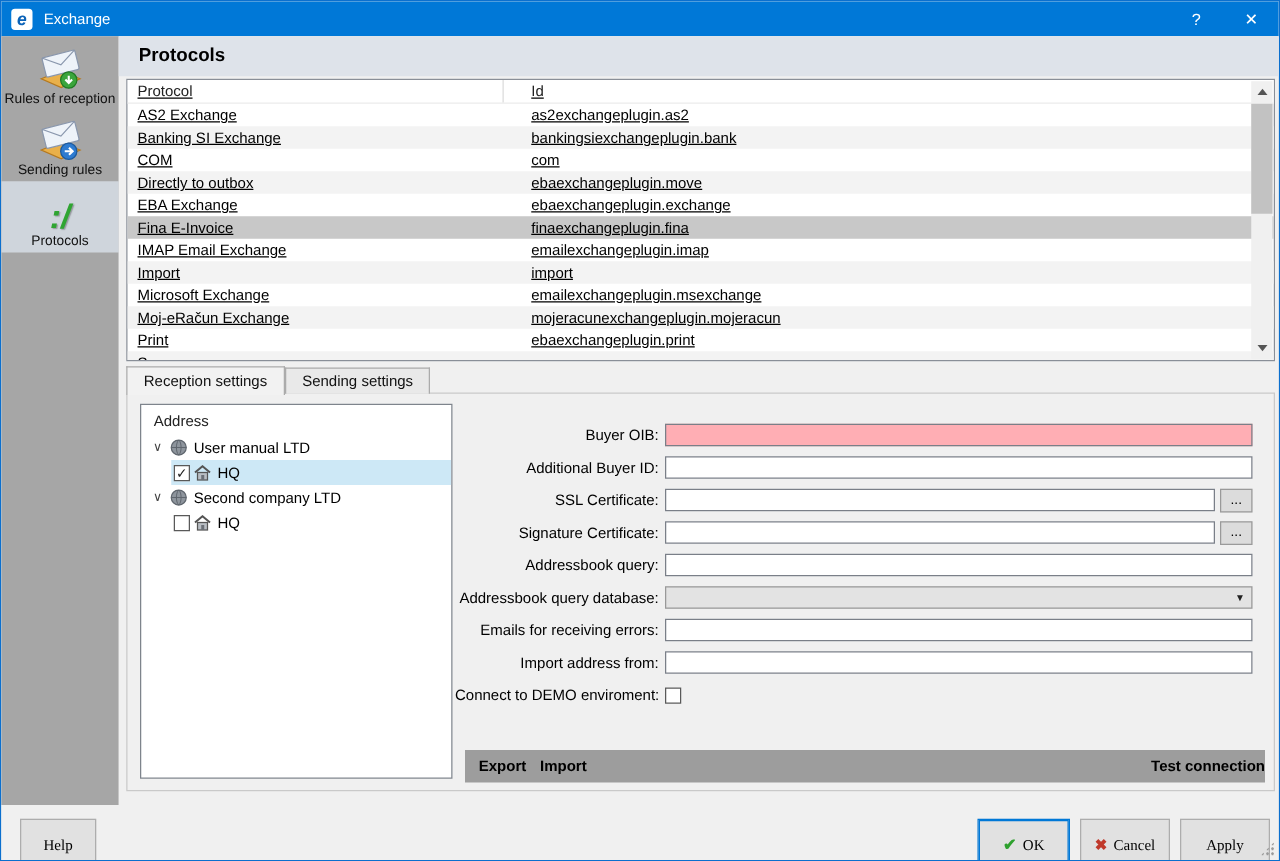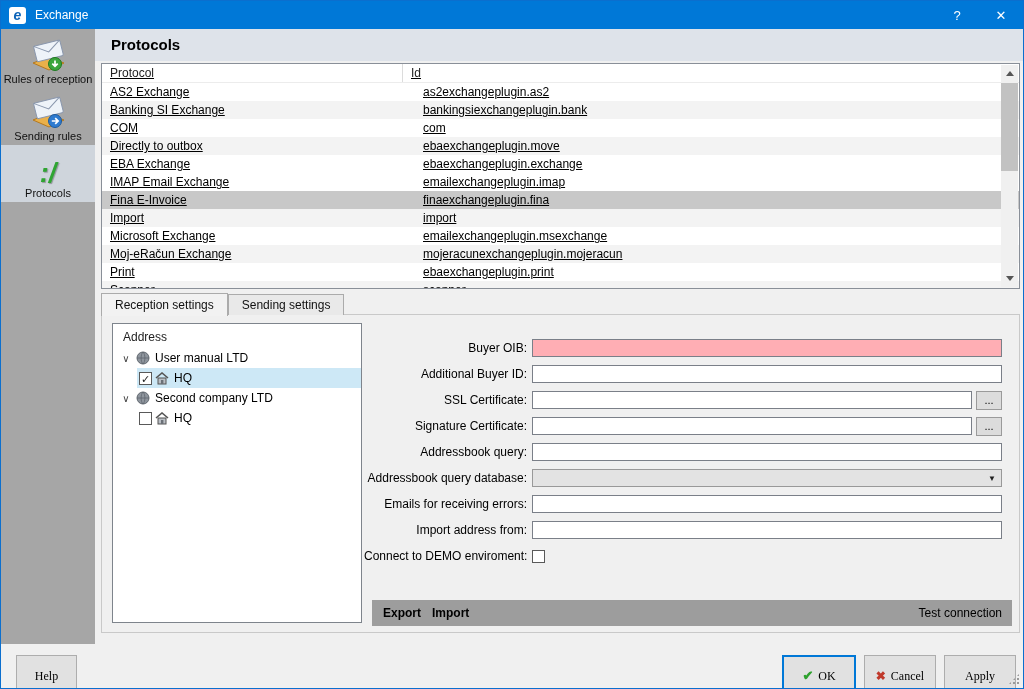--- a/index.html
+++ b/index.html
@@ -26,22 +26,22 @@
   .main{position:relative;flex:1;background:#f0f0f0;}
   .page-header{position:absolute;left:0;top:0;right:0;height:32px;background:#dee3ea;}
   .page-header .pt{font-size:15px;font-weight:bold;line-height:32px;margin-left:16px;color:#000;}
 
   
   .table{position:absolute;left:6px;top:34px;width:919px;height:226px;background:#fff;border:1px solid #898f98;box-sizing:border-box;overflow:hidden;text-decoration:underline;}
   .t-header{display:flex;height:18px;background:#fff;border-bottom:1px solid #ececec;}
   .t-hcell{font-size:12px;color:#222;line-height:18px;}
   .c1{width:301px;flex:none;box-sizing:border-box;padding-left:8px;}
   .t-header .c1{border-right:1px solid #dcdcdc;}
-  .c2{flex:1;box-sizing:border-box;padding-left:8px;}
-  .t-row{display:flex;height:18px;gap:12px;}
+  .c2{flex:1;box-sizing:border-box;padding-left:8px;margin-left:14px;}
+  .t-row{display:flex;height:18px;}
   .t-row.alt{background:#f3f3f3;}
   .t-row.sel{background:#c8c8c8;}
   .t-cell{font-size:12px;line-height:18px;color:#000;white-space:nowrap;overflow:hidden;}
 
   .scrollbar{position:absolute;top:1px;right:1px;bottom:1px;width:17px;background:#f0f0f0;}
   .sb-btn{position:absolute;left:0;width:17px;height:17px;display:flex;align-items:center;justify-content:center;}
   .sb-up{top:0;}.sb-down{bottom:0;}
   .tri-up{width:0;height:0;border-left:4px solid transparent;border-right:4px solid transparent;border-bottom:5px solid #555;}
   .tri-down{width:0;height:0;border-left:4px solid transparent;border-right:4px solid transparent;border-top:5px solid #555;}
   .sb-thumb{position:absolute;left:0;top:18px;width:17px;height:88px;background:#c2c2c2;}
@@ -69,21 +69,21 @@
   .f-input{flex:1;height:18px;box-sizing:border-box;border:1px solid #7a7f88;background:#fff;font-size:12px;padding:0 4px;font-family:inherit;min-width:0;}
   .f-input.err{background:#ffaeb4;}
   .f-browse{flex:none;width:26px;height:19px;margin-left:4px;border:1px solid #9a9a9a;background:#dcdcdc;font-size:11px;line-height:8px;padding:0;font-family:inherit;}
   .f-select{flex:1;height:18px;box-sizing:border-box;border:1px solid #999;background:#e3e3e3;position:relative;}
   .f-caret{position:absolute;right:5px;top:4px;font-size:8px;color:#222;}
   .f-checkbox{width:13px;height:13px;border:1px solid #595959;background:#fff;flex:none;box-sizing:border-box;}
 
   
   .action-bar{position:absolute;left:270px;top:285px;width:640px;height:26px;background:#9d9d9d;display:flex;align-items:center;font-size:12px;color:#000;}
   .ab-item{margin-left:11px;font-weight:bold;}
-  .ab-right{margin-left:auto;margin-right:10px;font-weight:normal;}
+  .ab-right{margin-left:auto;font-weight:bold;}
 
   
   .footer{position:absolute;left:0;bottom:0;width:100%;height:44px;background:#f0f0f0;}
   .btn{position:absolute;top:11px;height:42px;background:#e1e1e1;border:1px solid #adadad;font-size:12px;color:#000;
        display:flex;align-items:center;justify-content:center;gap:5px;box-sizing:border-box;font-family:Liberation Serif, serif;padding:0;}
   .btn-help{left:15px;width:61px;}
   .btn-ok{left:781px;width:74px;border:1px solid #0078d7;box-shadow:inset 0 0 0 1px #0078d7;}
   .btn-cancel{left:863px;width:72px;}
   .btn-apply{left:943px;width:72px;}
   .ok-icon{color:#2ea12e;font-size:13px;font-weight:bold;}
@@ -168,27 +168,27 @@
               <div class="t-cell c2">com</div>
             </div>
             <div class="t-row alt">
               <div class="t-cell c1">Directly to outbox</div>
               <div class="t-cell c2">ebaexchangeplugin.move</div>
             </div>
             <div class="t-row">
               <div class="t-cell c1">EBA Exchange</div>
               <div class="t-cell c2">ebaexchangeplugin.exchange</div>
             </div>
-            <div class="t-row">
-              <div class="t-cell c1">IMAP Email Exchange</div>
-              <div class="t-cell c2">emailexchangeplugin.imap</div>
-            </div>
             <div class="t-row sel">
               <div class="t-cell c1">Fina E-Invoice</div>
               <div class="t-cell c2">finaexchangeplugin.fina</div>
+            </div>
+            <div class="t-row">
+              <div class="t-cell c1">IMAP Email Exchange</div>
+              <div class="t-cell c2">emailexchangeplugin.imap</div>
             </div>
             <div class="t-row alt">
               <div class="t-cell c1">Import</div>
               <div class="t-cell c2">import</div>
             </div>
             <div class="t-row">
               <div class="t-cell c1">Microsoft Exchange</div>
               <div class="t-cell c2">emailexchangeplugin.msexchange</div>
             </div>
             <div class="t-row alt">

